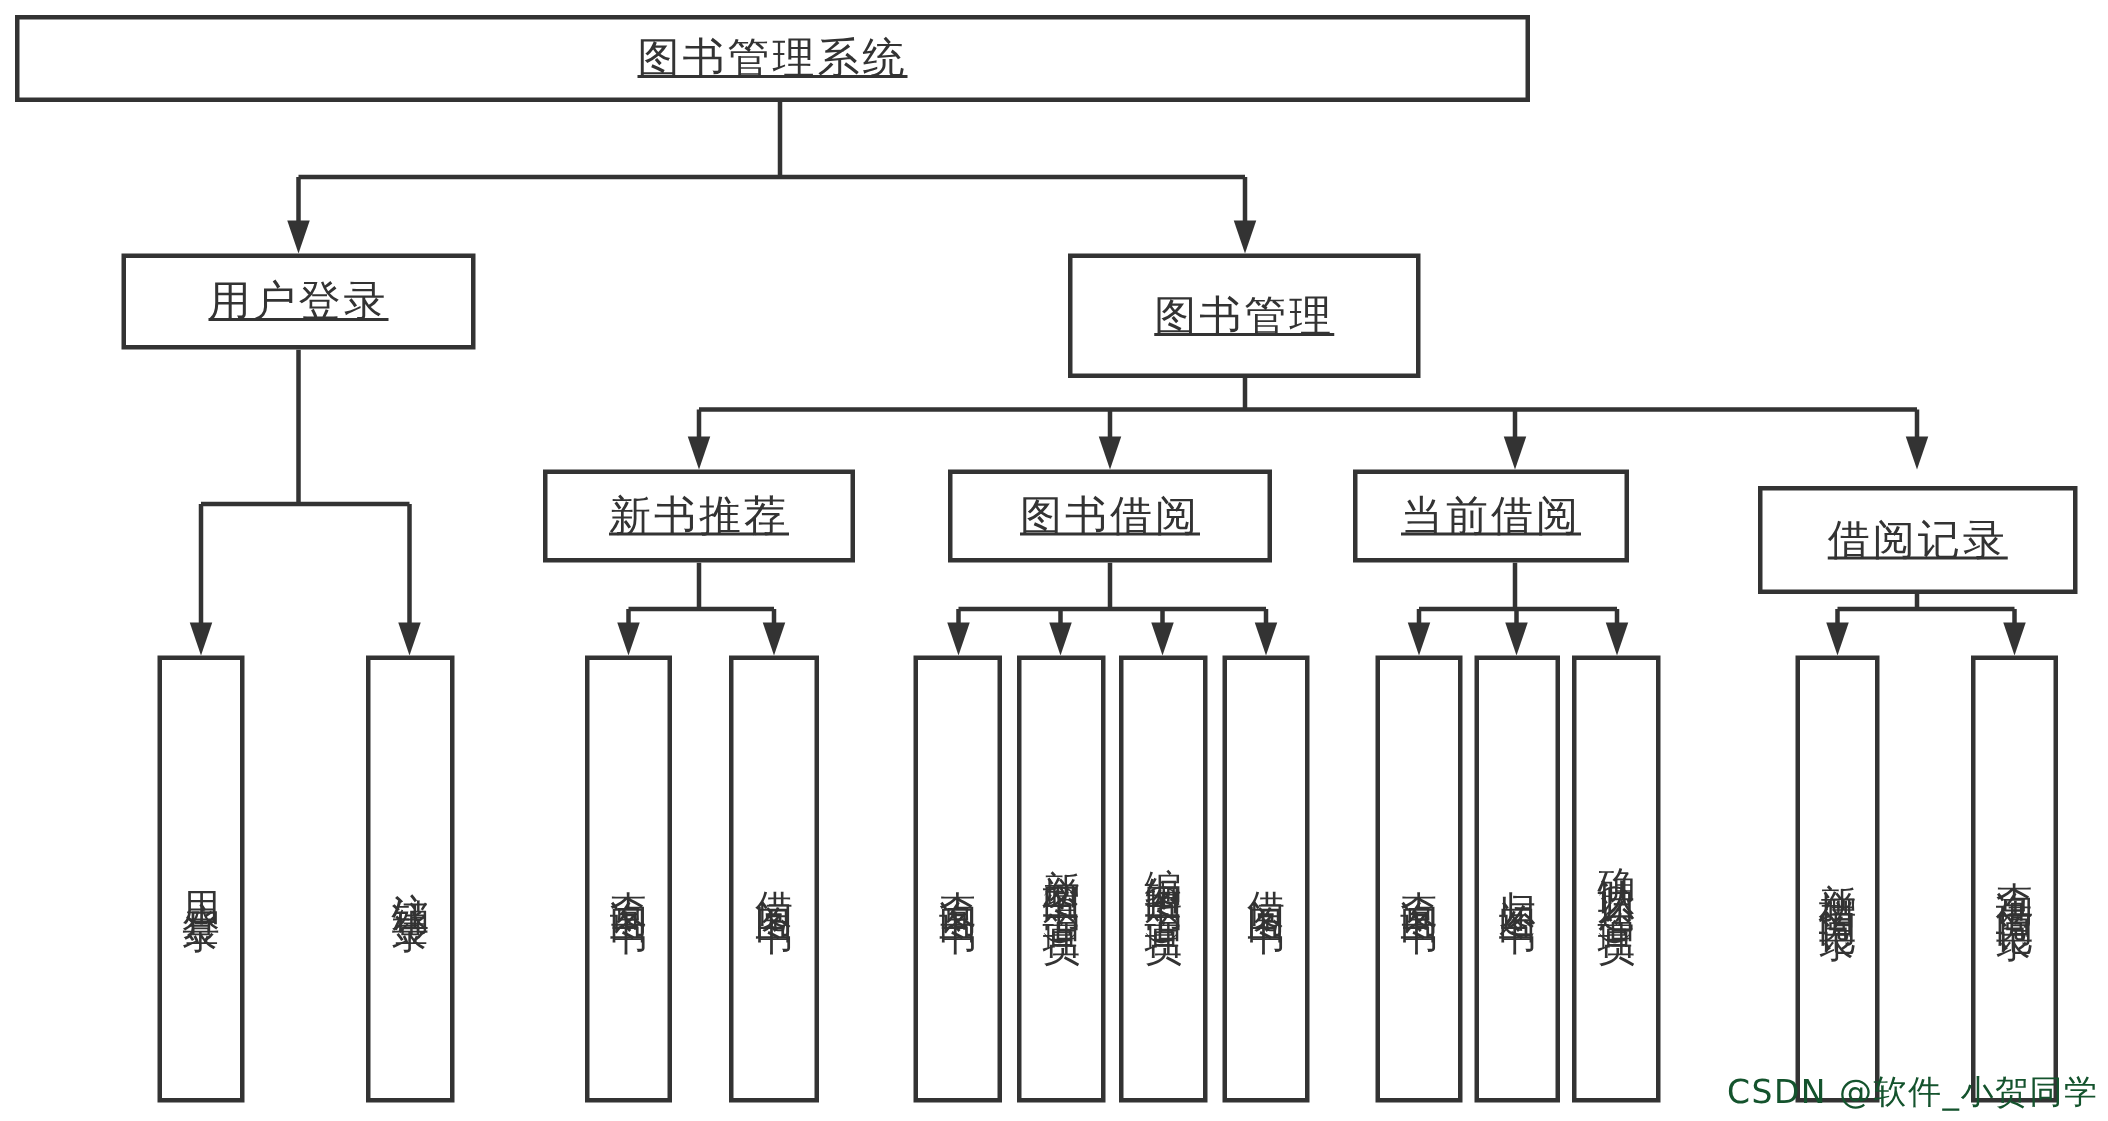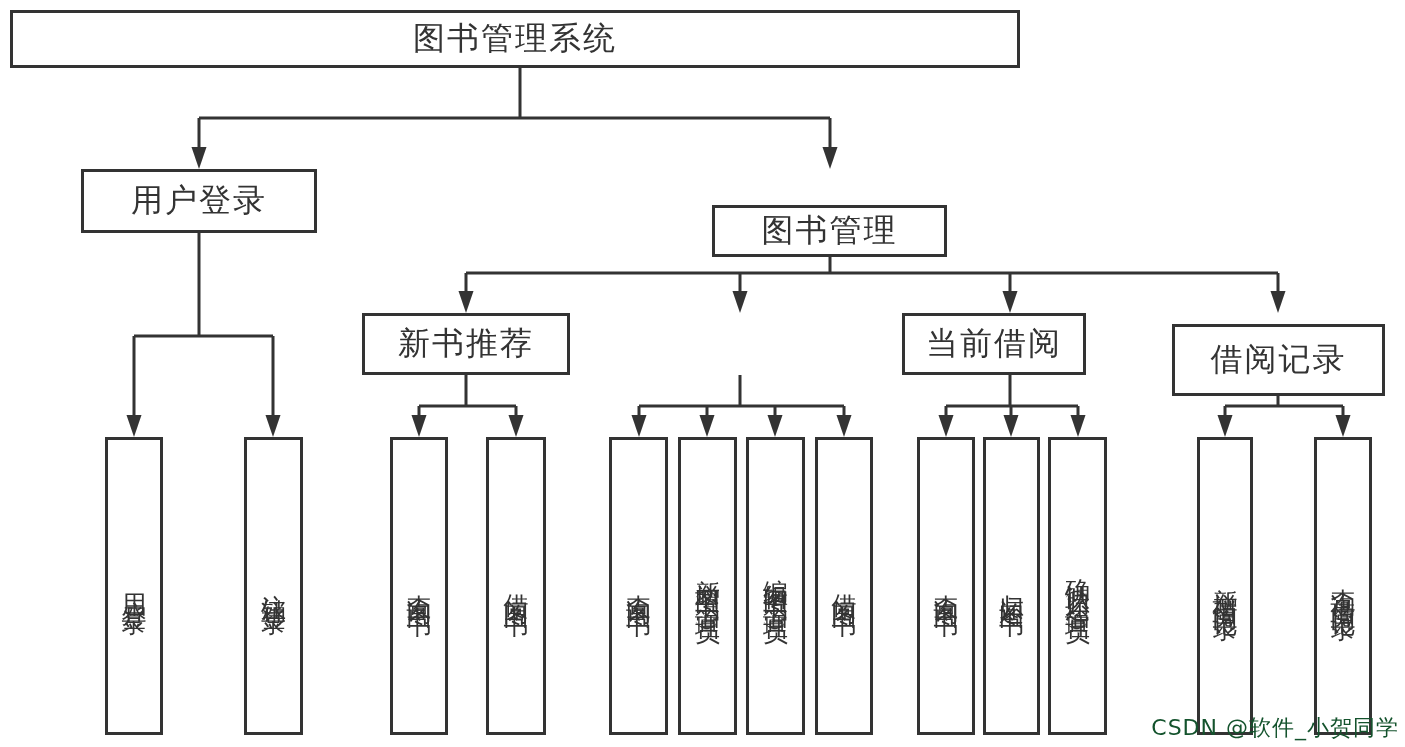--- a/index.html
+++ b/index.html
@@ -21,21 +21,21 @@
     position: absolute;
     box-sizing: border-box;
     border: 3px solid #333333;
     background: #ffffff;
     display: flex;
     align-items: center;
     justify-content: center;
     text-align: center;
     color: #333333;
   }
-  .node.h { font-size: 32px; letter-spacing: 2px; white-space: nowrap; }
+  .node.h { font-size: 28px; letter-spacing: 2px; white-space: nowrap; text-decoration: underline; }
   .node.v { font-size: 25px; }
   .node.v .vtext {
     writing-mode: vertical-lr;
     text-orientation: mixed;
     letter-spacing: 6px;
     line-height: 1;
   }
   .watermark {
     position: absolute;
     right: 6px;
@@ -91,26 +91,29 @@
     </g>
   </svg>
 
   <div class="node h" style="left:10px; top:10px; width:1010px; height:58px;">
     <span>图书管理系统</span>
   </div>
 
   <div class="node h" style="left:81px; top:169px; width:236px; height:64px;">
     <span>用户登录</span>
   </div>
-  <div class="node h" style="left:712px; top:169px; width:235px; height:52px;margin-top:36px;">
+  <div class="node h" style="left:712px; top:169px; width:235px; height:83px;">
     <span>图书管理</span>
   </div>
 
   <div class="node h" style="left:362px; top:313px; width:208px; height:62px;">
     <span>新书推荐</span>
+  </div>
+  <div class="node h" style="left:632px; top:313px; width:216px; height:62px;">
+    <span>图书借阅</span>
   </div>
   <div class="node h" style="left:902px; top:313px; width:184px; height:62px;">
     <span>当前借阅</span>
   </div>
   <div class="node h" style="left:1172px; top:324px; width:213px; height:72px;">
     <span>借阅记录</span>
   </div>
 
   <div class="node v" style="left:105px; top:437px; width:58px; height:298px;">
     <span class="vtext">用户登录</span>

